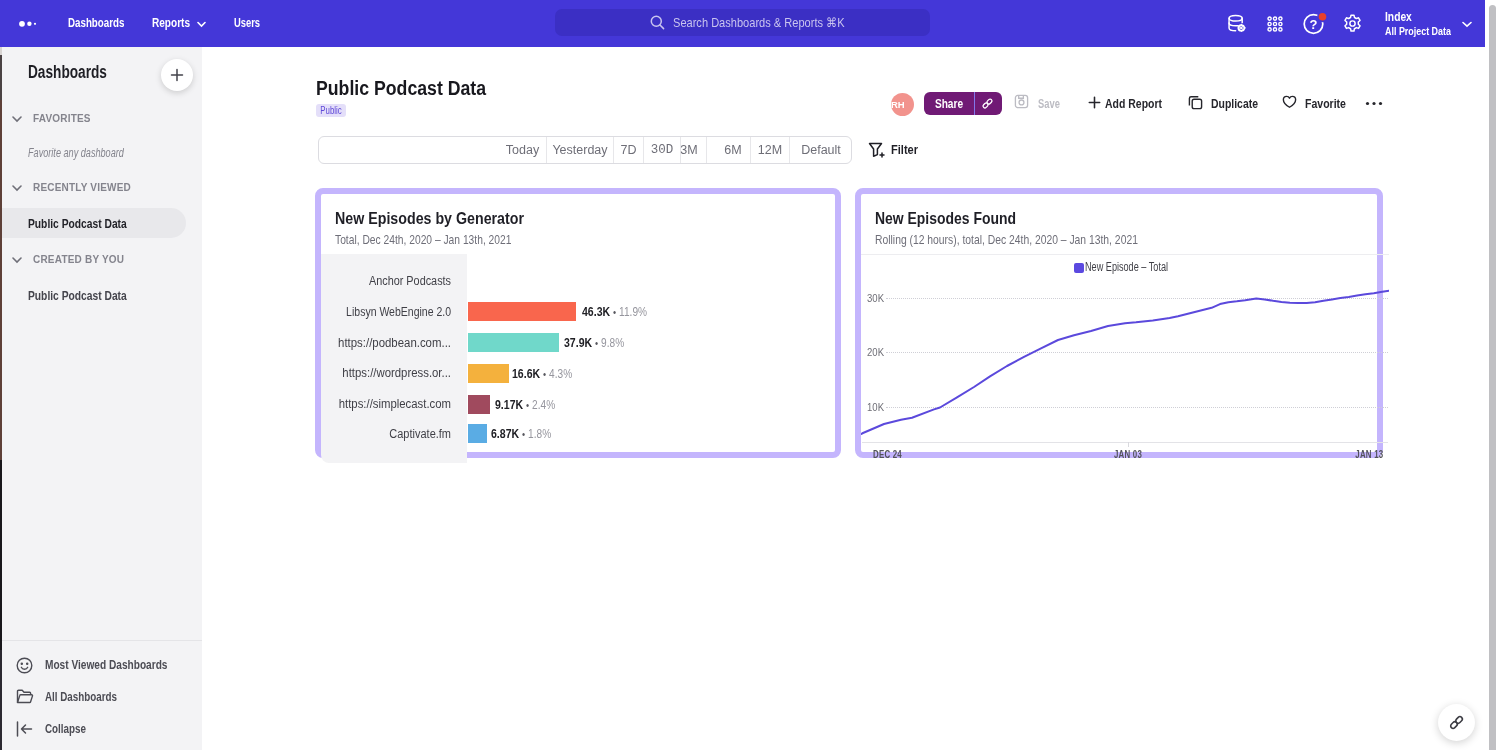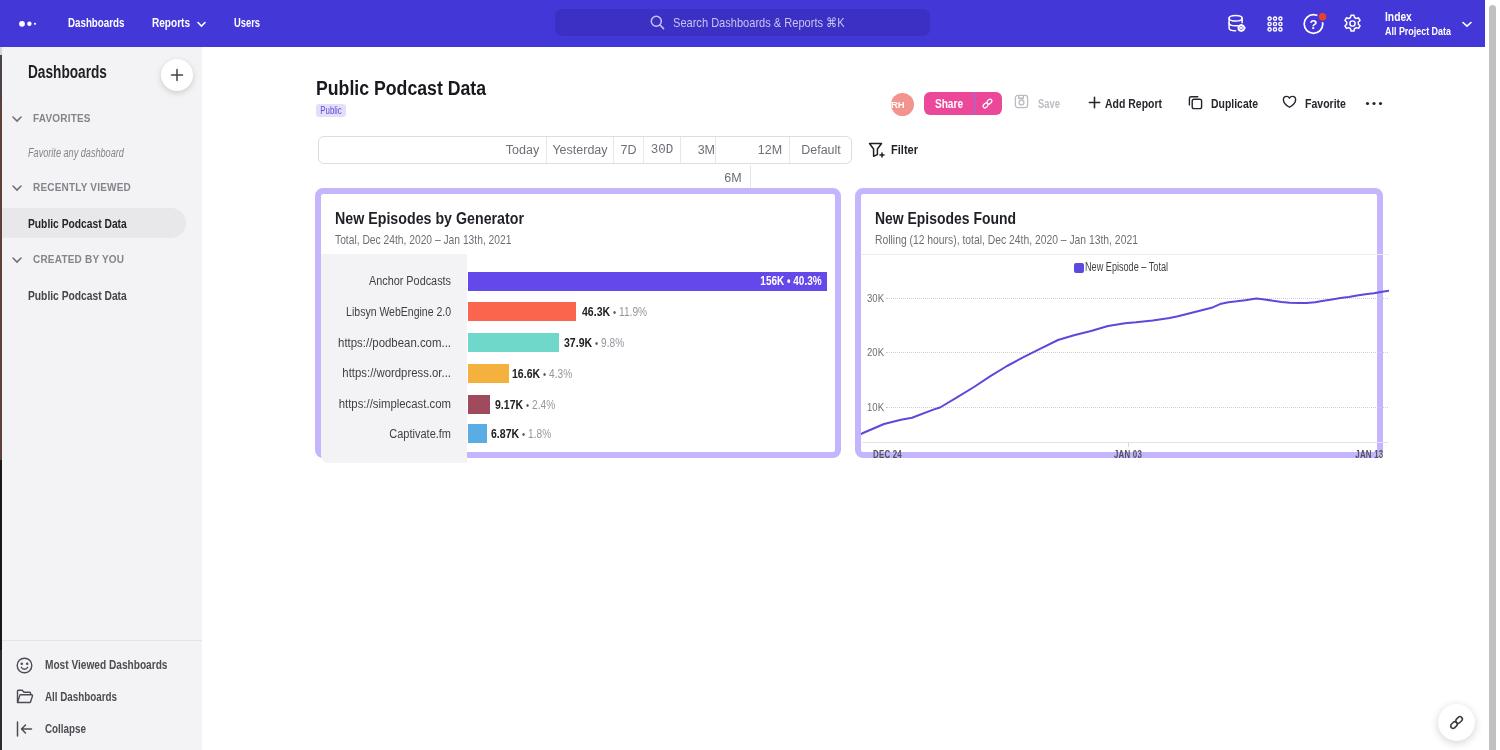--- a/index.html
+++ b/index.html
@@ -151,21 +151,21 @@
       <div class="sb-item" style="top:80.5px;transform:scaleX(0.787)">Collapse</div>
     </div>
   </div>
   <div id="main">
     <div class="abs" style="left:114px;top:30px;font-size:19.5px;font-weight:bold;color:#18181e;transform:scaleX(0.907);transform-origin:0 50%;white-space:nowrap;">Public Podcast Data</div>
     <div class="abs" style="left:114px;top:57px;width:30px;height:13px;background:#e4dff9;border-radius:3px;">
       <div class="abs" style="left:0;width:30px;text-align:center;font-size:10.5px;line-height:13px;color:#5f48d8;transform:scaleX(0.75);">Public</div>
     </div>
 
     <div class="abs" style="left:689px;top:46px;width:23px;height:23px;border-radius:50%;background:#f2938d;color:#fff;font-size:9.5px;font-weight:bold;line-height:23px;">RH</div>
-    <div class="abs" style="left:722px;top:45px;width:78px;height:23px;background:#ec4899;border-radius:6px;">
+    <div class="abs" style="left:722px;top:45px;width:78px;height:23px;background:#701a75;border-radius:6px;">
       <div class="abs" style="left:0;top:0;width:50px;height:23px;color:#fff;font-size:13px;font-weight:bold;text-align:center;line-height:23px;transform:scaleX(0.78);">Share</div>
       <div class="abs" style="left:49.5px;top:0;width:1px;height:23px;background:#8277ea;"></div>
       <svg class="abs" style="left:57px;top:5px" width="13" height="13" viewBox="0 0 24 24" fill="none" stroke="#fff" stroke-width="2.4">
           <g transform="rotate(45 12 12)">
             <rect x="8.6" y="1.8" width="6.8" height="10.2" rx="3.4"></rect>
             <rect x="8.6" y="12" width="6.8" height="10.2" rx="3.4"></rect>
           </g>
         </svg>
     </div>
     <svg class="abs" style="left:812px;top:47px" width="15" height="15" viewBox="0 0 16 16" fill="none" stroke="#bcbcc3" stroke-width="1.4">
@@ -191,44 +191,41 @@
         <circle cx="2.5" cy="2.5" r="1.6"></circle>
         <circle cx="9" cy="2.5" r="1.6"></circle>
         <circle cx="15.5" cy="2.5" r="1.6"></circle>
       </svg>
 
     <div class="abs" style="left:116px;top:89px;width:534px;height:28px;border:1px solid #dcdce1;border-radius:6px;background:#fff;">
       <div class="dseg" style="left:180px;width:48px;">Today</div>
       <div class="dseg" style="left:228px;width:67px;">Yesterday</div>
       <div class="dseg" style="left:295px;width:30px;">7D</div>
       <div class="dseg" style="left:325px;width:37px;font-family:Liberation Mono, monospace;">30D</div>
-      <div class="dseg" style="left:362px;width:35px;text-align:right;">3M</div>
-      <div class="dseg" style="left:397px;width:35px;margin-top:28px;">6M</div>
+      <div class="dseg" style="left:353px;width:35px;">3M</div>
+      <div class="dseg" style="left:397px;width:35px;">6M</div>
       <div class="dseg" style="left:432px;width:39px;">12M</div>
       <div class="dseg" style="left:471px;width:62px;border-right:none;">Default</div>
     </div>
     <svg class="abs" style="left:666px;top:95px" width="18" height="16" viewBox="0 0 18 16" fill="none" stroke="#1f1f26" stroke-width="1.5" stroke-linejoin="round">
         <path d="M1.5 1.5 H13.5 L9.4 7 V12.6 L5.6 14.2 V7 Z"></path>
         <path d="M14 11 V15 M12 13 H16" stroke-linecap="round"></path>
       </svg>
     <div class="abs" style="left:689px;top:95px;font-size:13px;font-weight:bold;color:#1f1f26;transform:scaleX(0.85);transform-origin:0 50%;">Filter</div>
 
     <div class="card" style="left:113px;top:141px;width:526px;height:270px;">
       <div class="ctitle" style="transform:scaleX(0.837);">New Episodes by Generator</div>
       <div class="csub" style="transform:scaleX(0.79);">Total, Dec 24th, 2020 – Jan 13th, 2021</div>
       <div class="abs" style="left:0;top:60px;width:146px;height:209px;background:#f3f3f5;border-radius:0 0 0 8px;"></div>
       <div class="blabel" style="top:79px;transform:scaleX(0.868)">Anchor Podcasts</div>
       <div class="blabel" style="top:110px;transform:scaleX(0.84)">Libsyn WebEngine 2.0</div>
       <div class="blabel" style="top:141px;transform:scaleX(0.913)">https://podbean.com...</div>
       <div class="blabel" style="top:171px;transform:scaleX(0.909)">https://wordpress.or...</div>
       <div class="blabel" style="top:202px;transform:scaleX(0.908)">https://simplecast.com</div>
       <div class="blabel" style="top:232px;transform:scaleX(0.879)">Captivate.fm</div>
-      <div class="bar" style="top:78px;width:358.5px;background:#6448e9;">
-          <span class="inlbl">156K • 40.3%</span>
-        </div>
       <div class="bar" style="top:108px;width:108px;background:#f9664d;"></div>
       <div class="bar" style="top:139px;width:91px;background:#70d8ca;"></div>
       <div class="bar" style="top:170px;width:41px;background:#f4b13d;"></div>
       <div class="bar" style="top:201px;width:22px;background:#a04a5e;"></div>
       <div class="bar" style="top:230px;width:19px;background:#5aace4;"></div>
       <div class="vlbl" style="left:261px;top:110px;"><b>46.3K</b> <span class="dot">•</span> <span class="pct">11.9%</span></div>
       <div class="vlbl" style="left:243px;top:141px;"><b>37.9K</b> <span class="dot">•</span> <span class="pct">9.8%</span></div>
       <div class="vlbl" style="left:191px;top:172px;"><b>16.6K</b> <span class="dot">•</span> <span class="pct">4.3%</span></div>
       <div class="vlbl" style="left:174px;top:203px;"><b>9.17K</b> <span class="dot">•</span> <span class="pct">2.4%</span></div>
       <div class="vlbl" style="left:170px;top:232px;"><b>6.87K</b> <span class="dot">•</span> <span class="pct">1.8%</span></div>

